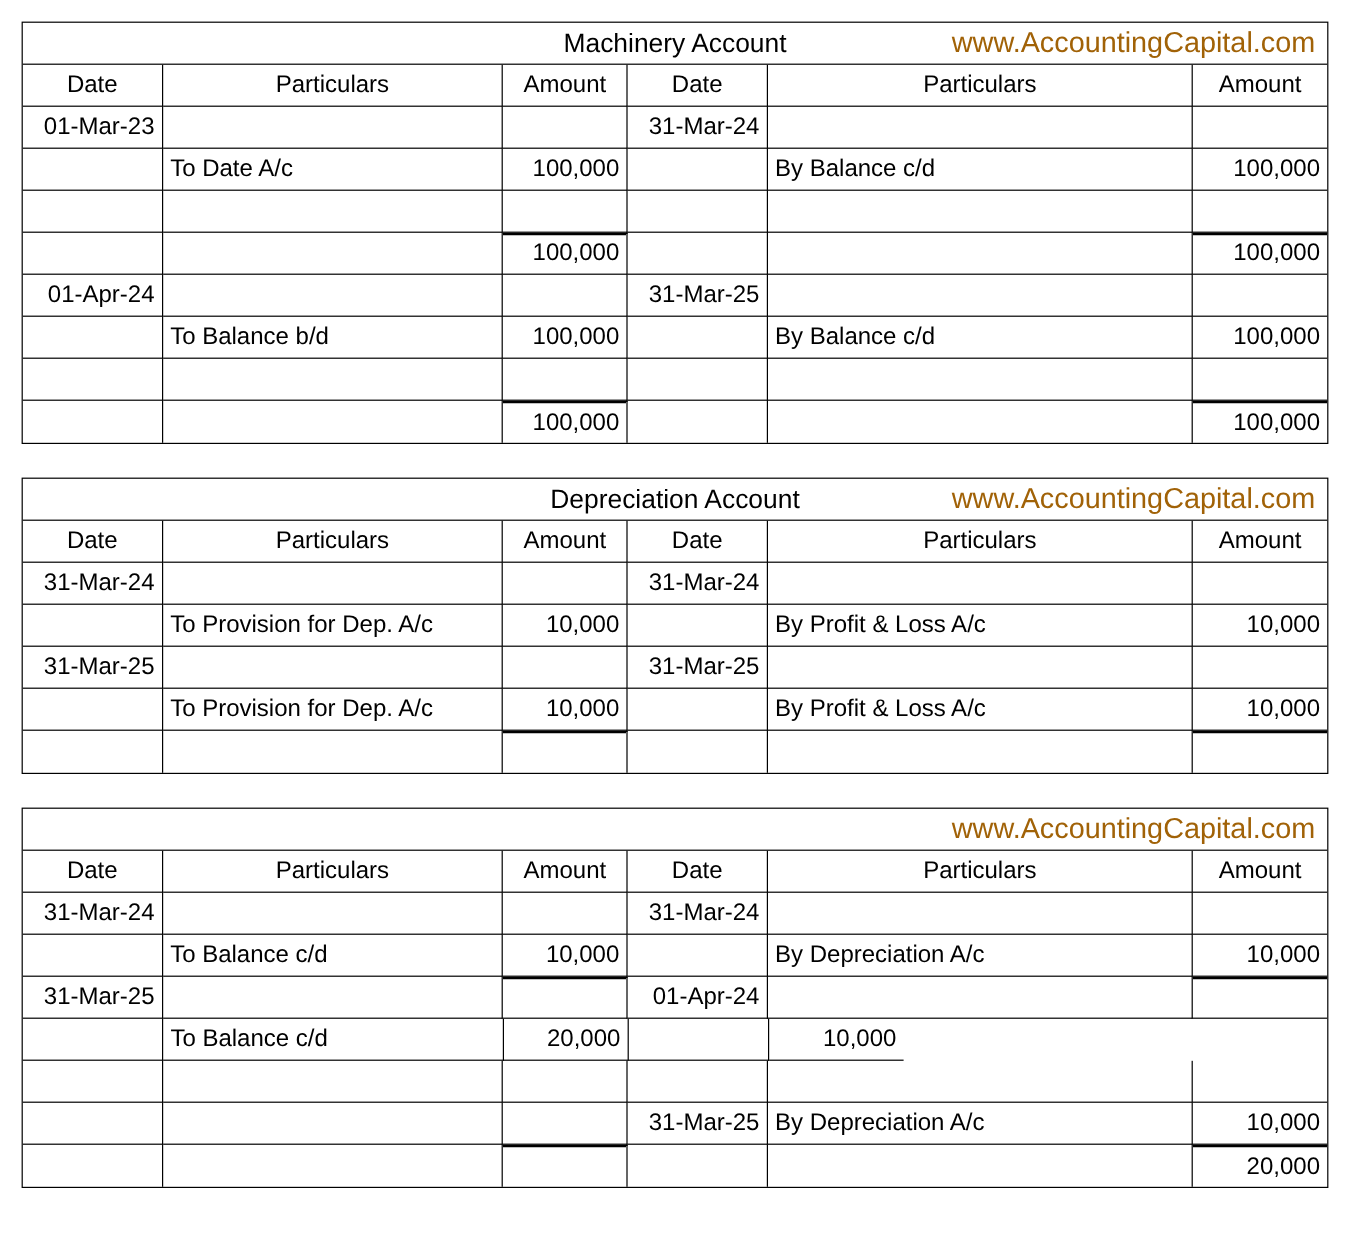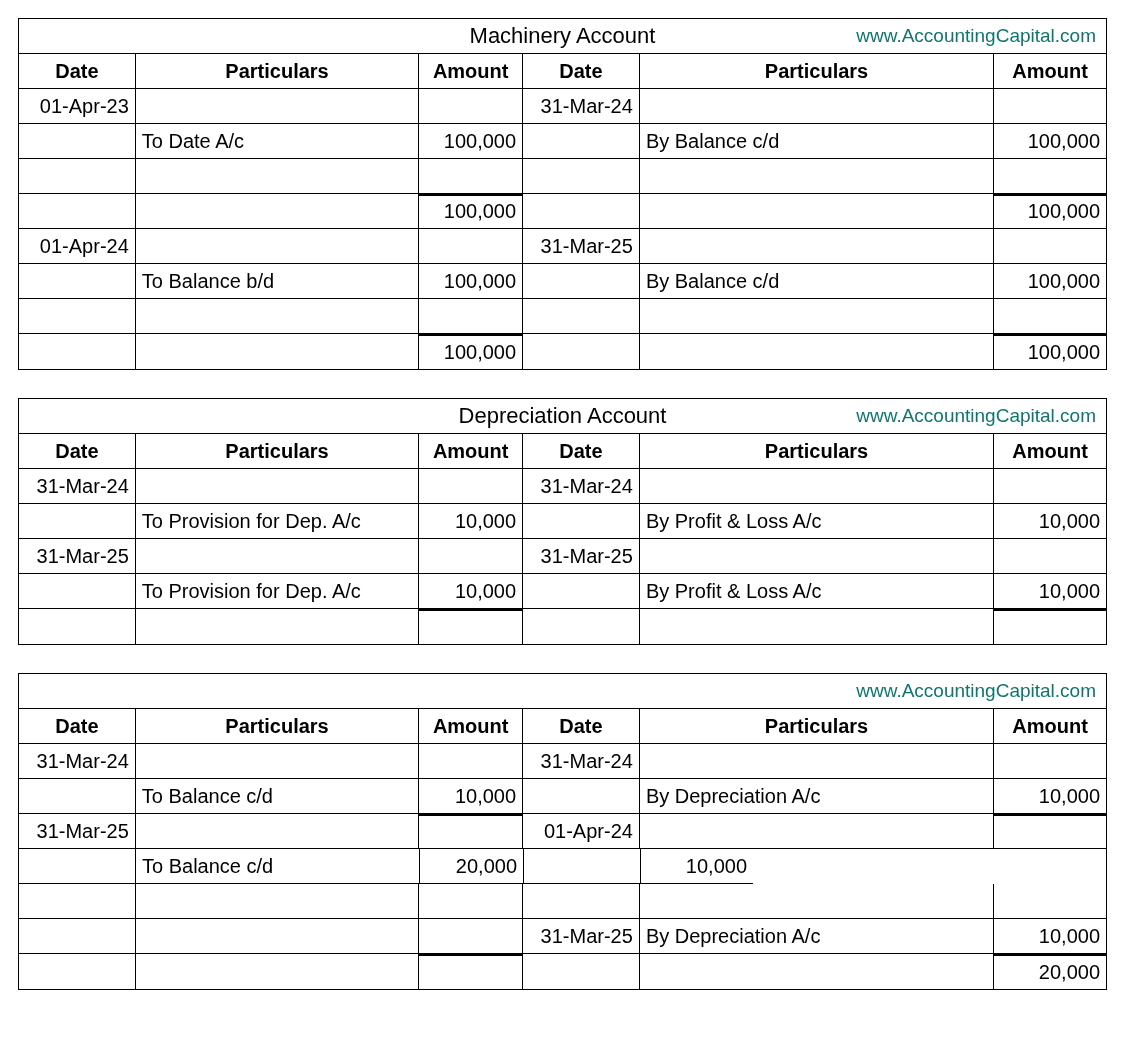--- a/index.html
+++ b/index.html
@@ -27,42 +27,42 @@
     .title-text {
       margin: 0 auto;
       font-weight: normal;
       font-size: 22px;
     }
     .watermark {
       position: absolute;
       right: 10px;
       top: 50%;
       transform: translateY(-50%);
-      color: #0f766e;
-      font-size: 19px;
+      color: #a16207;
+      font-size: 24px;
     }
     .row {
       display: flex;
       height: 35px;
     }
     .cell {
       border-right: 1.5px solid #000;
       border-bottom: 1.5px solid #000;
       padding: 3px 6px;
       display: flex;
       align-items: center;
     }
     .cell:last-child { border-right: none; }
     .c-date  { width: 117px; justify-content: flex-end; }
     .c-part  { width: 284px; justify-content: flex-start; }
     .c-amt   { width: 104px; justify-content: flex-end; }
     .c-date2 { width: 117px; justify-content: flex-end; }
     .c-part2 { width: 355px; justify-content: flex-start; }
     .c-amt2  { width: 112px; justify-content: flex-end; }
-    .hdr { font-weight: bold; justify-content: center !important; }
+    .hdr { font-weight: normal; justify-content: center !important; }
     .dbl-top { box-shadow: inset 0 2px 0 -1px #000; border-top: 1.5px solid #000; }
     .no-bottom { border-bottom: none; }
   </style>
 </head>
 <body>
 
 <div id="container">
     <div class="ledger">
       <div class="title-row">
         <span class="title-text">Machinery Account</span>
@@ -70,21 +70,21 @@
       </div>
       <div class="row">
         <div class="cell hdr c-date">Date</div>
         <div class="cell hdr c-part">Particulars</div>
         <div class="cell hdr c-amt">Amount</div>
         <div class="cell hdr c-date2">Date</div>
         <div class="cell hdr c-part2">Particulars</div>
         <div class="cell hdr c-amt2">Amount</div>
       </div>
       <div class="row">
-        <div class="cell c-date">01-Apr-23</div>
+        <div class="cell c-date">01-Mar-23</div>
         <div class="cell c-part"></div>
         <div class="cell c-amt"></div>
         <div class="cell c-date2">31-Mar-24</div>
         <div class="cell c-part2"></div>
         <div class="cell c-amt2"></div>
       </div>
       <div class="row">
         <div class="cell c-date"></div>
         <div class="cell c-part">To Date A/c</div>
         <div class="cell c-amt">100,000</div>

